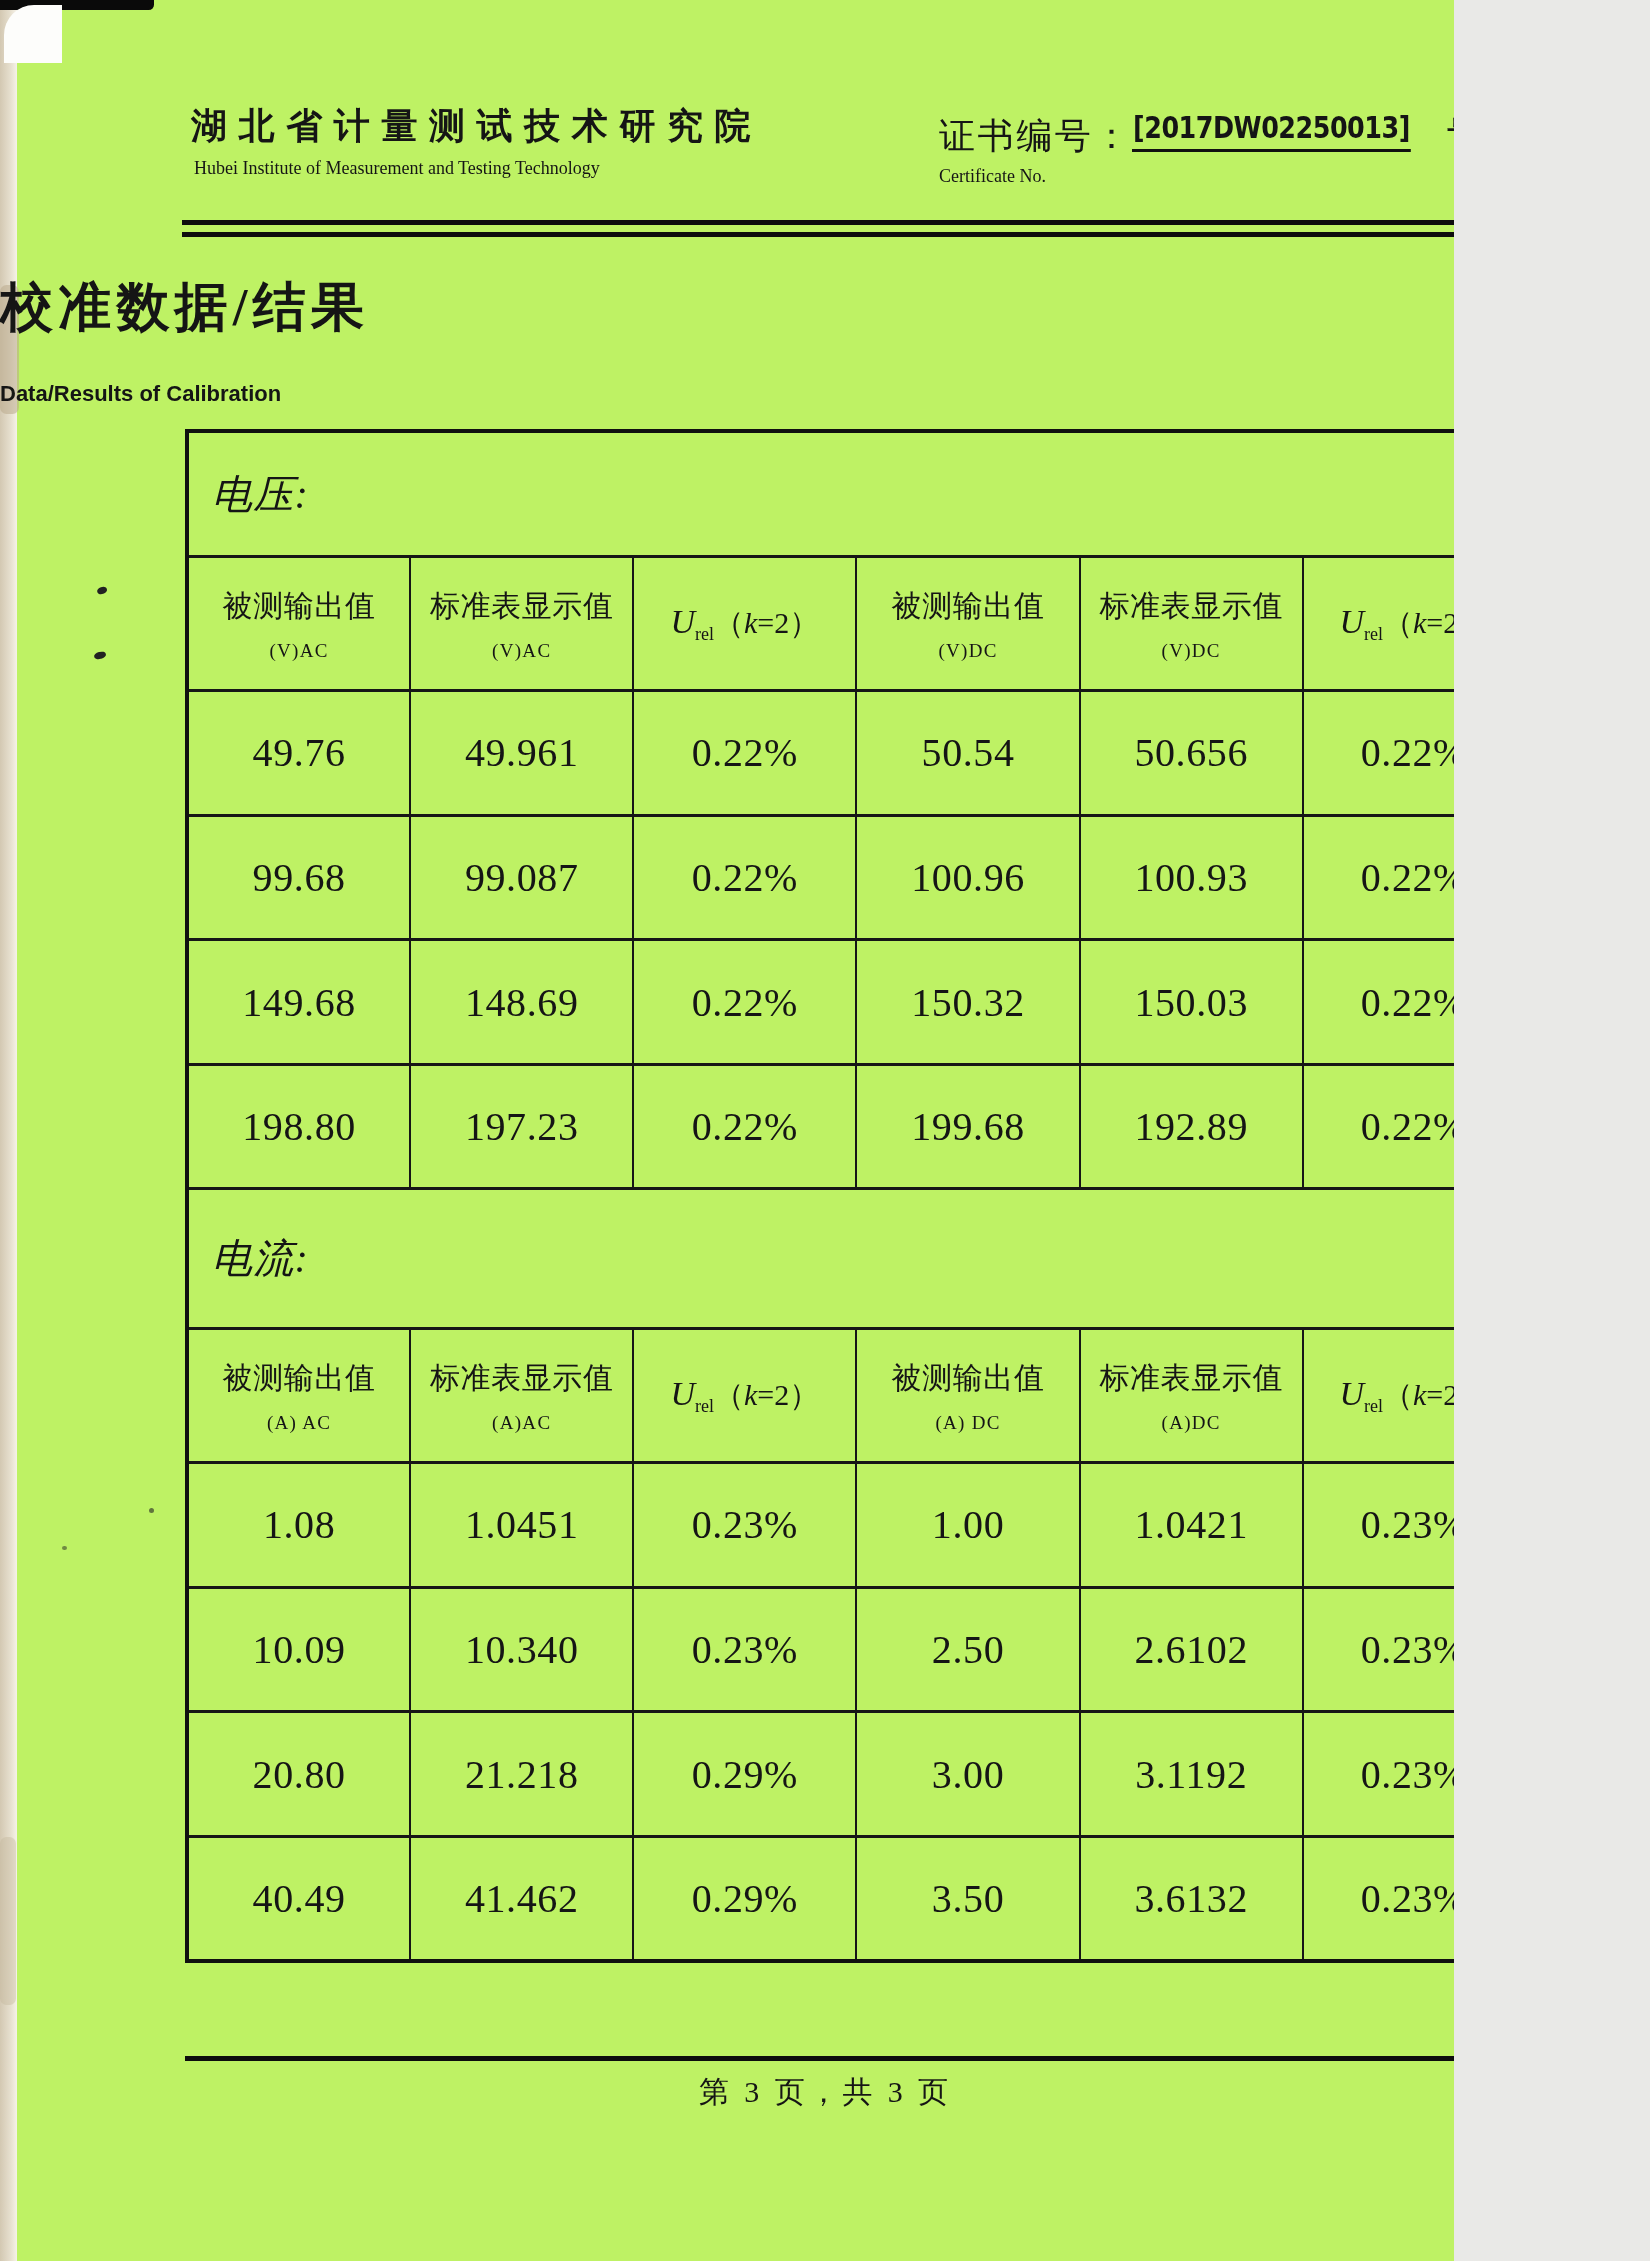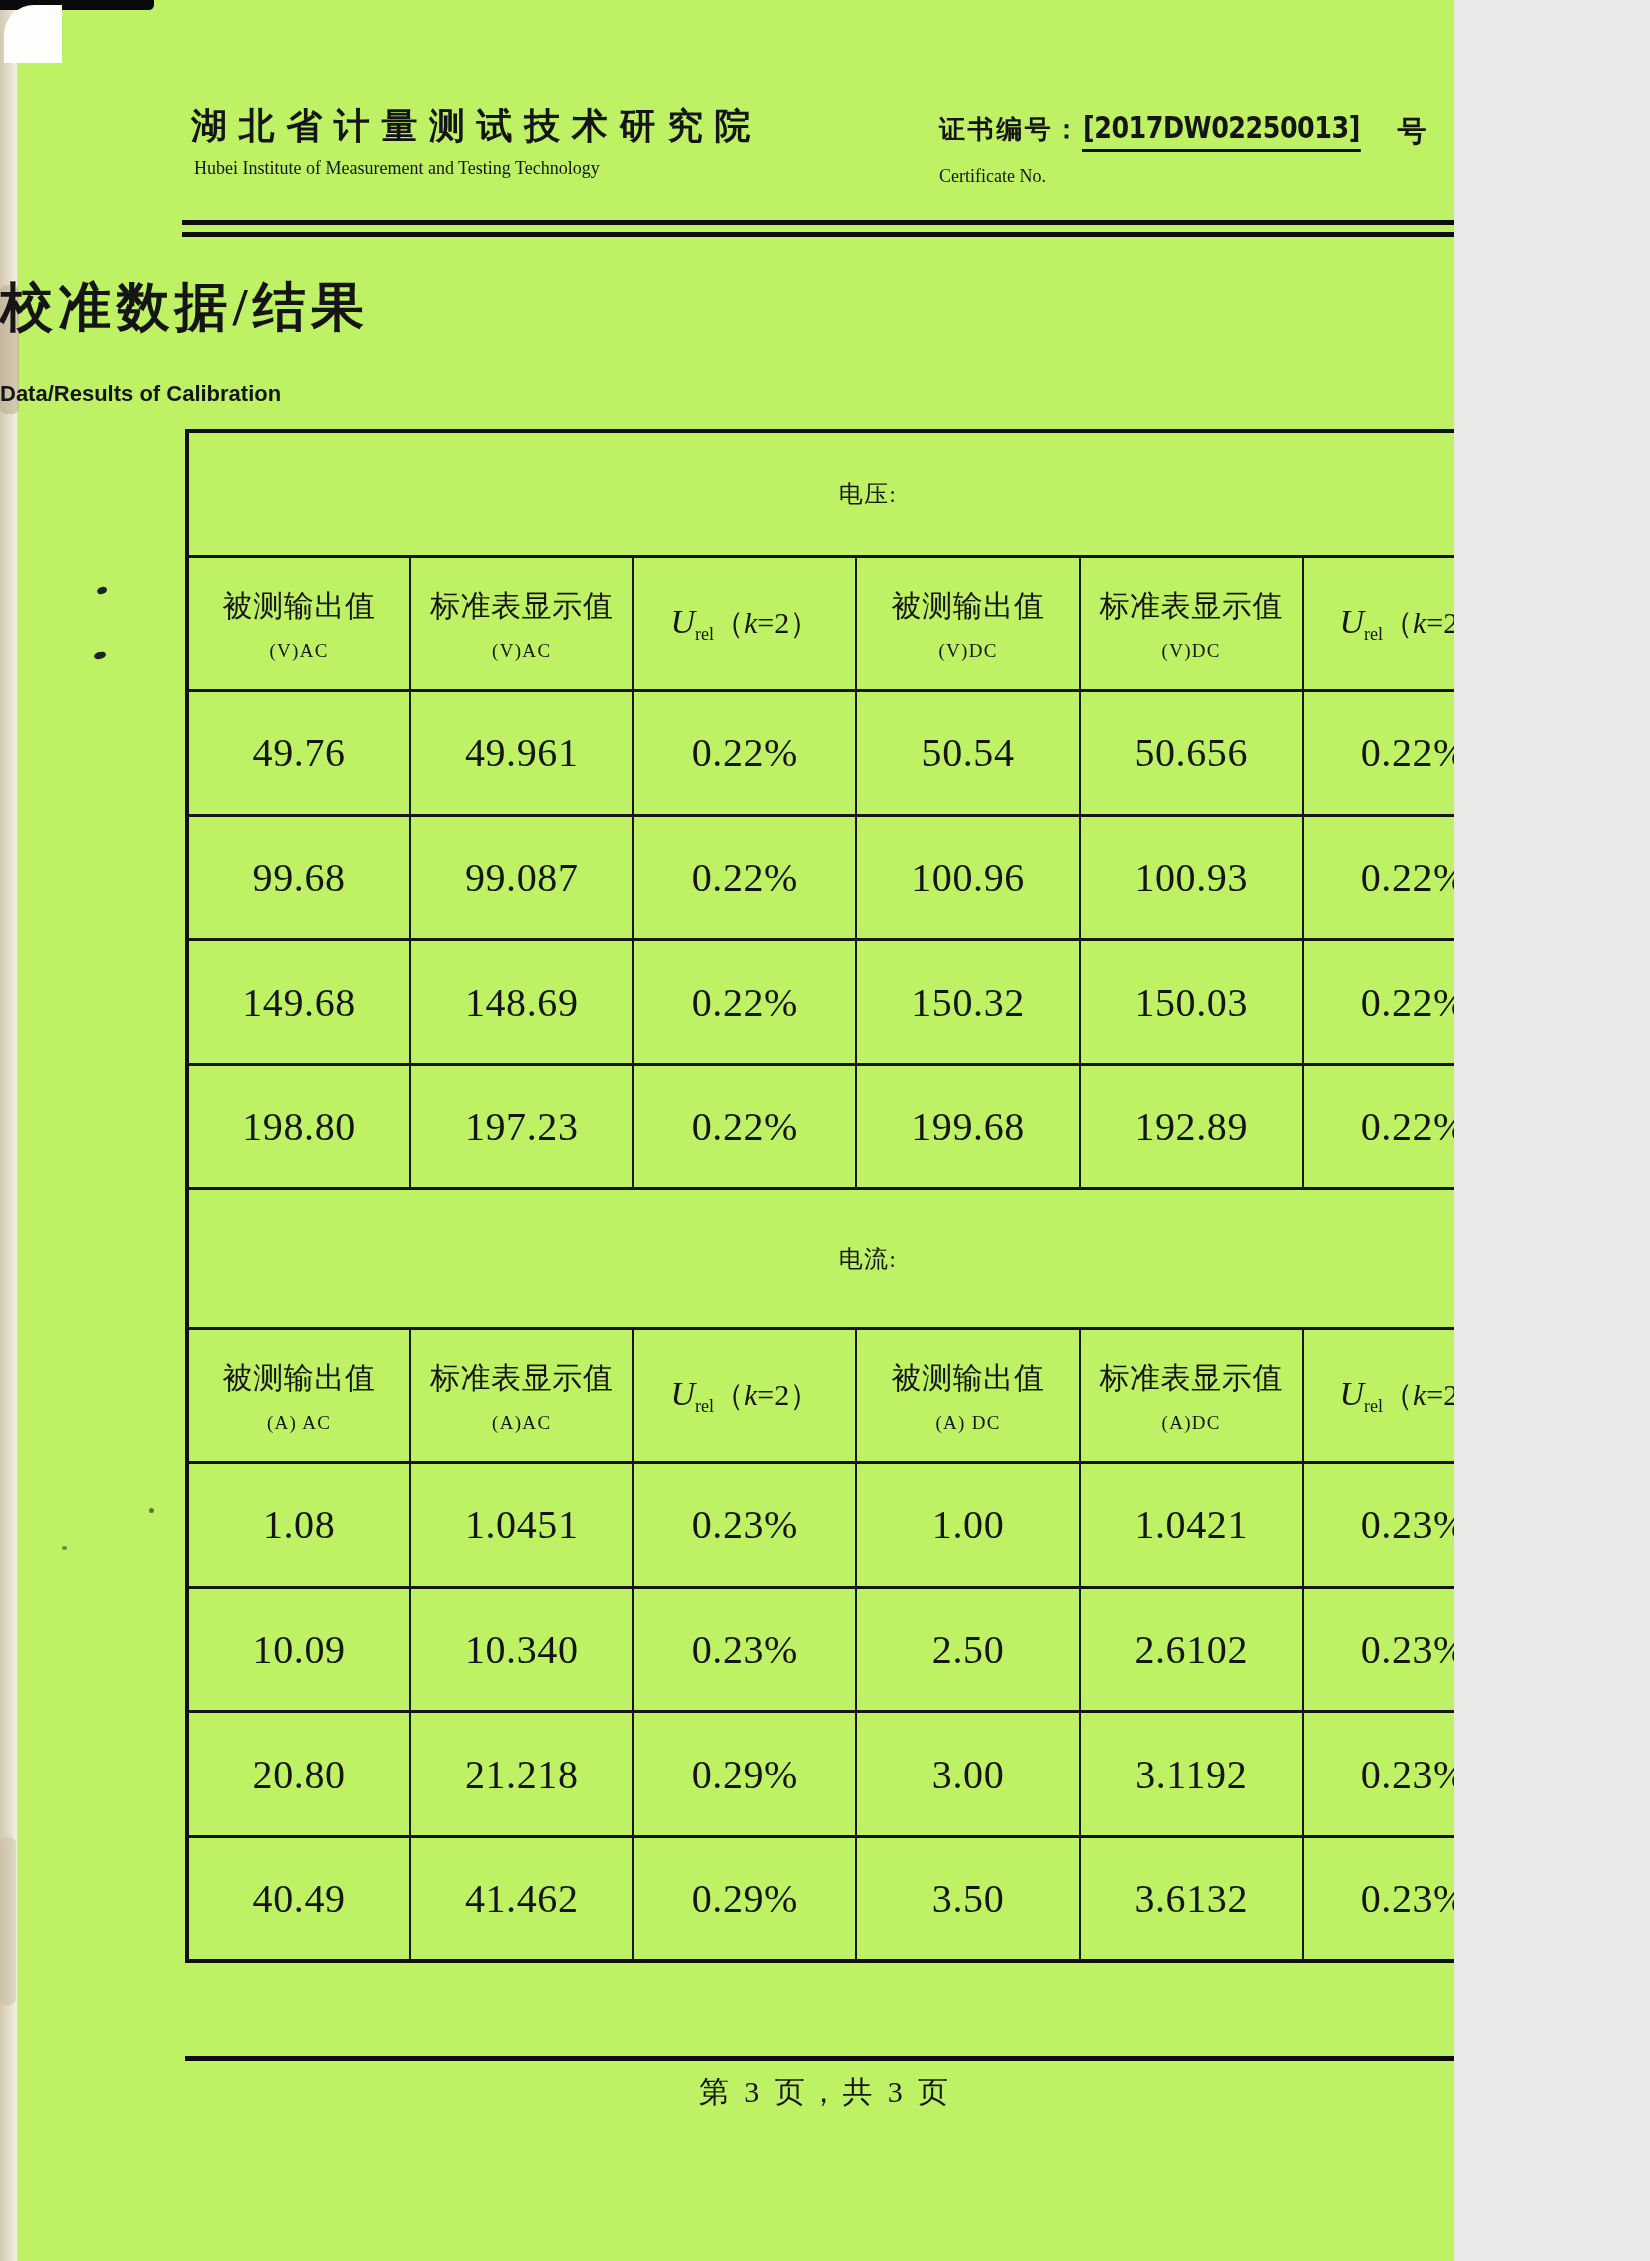--- a/index.html
+++ b/index.html
@@ -23,40 +23,40 @@
   .s1{left:97px;top:587px;width:10.3px;height:6.5px;transform:rotate(-20deg);}
   .s2{left:94px;top:652px;width:11.6px;height:6.5px;transform:rotate(-15deg);}
   .s3{left:1591px;top:1318px;width:7.8px;height:5.2px;}
   .s4{left:1586px;top:1340px;width:5.2px;height:3.9px;opacity:.7;}
   .s5{left:149px;top:1508px;width:5.2px;height:5.2px;opacity:.6;}
   .s6{left:62px;top:1546px;width:4.5px;height:3.9px;opacity:.5;}
   
   .inst-cn{position:absolute;left:191px;top:102px;font-size:36px;font-weight:bold;letter-spacing:11.6px;white-space:nowrap;}
   .inst-en{position:absolute;left:194px;top:158px;font-size:18px;white-space:nowrap;}
   .cert-line{position:absolute;left:939px;top:109px;display:flex;align-items:flex-start;white-space:nowrap;}
-  .cert-label{font-size:26px;font-weight:bold;letter-spacing:2.6px;padding-top:2.6px;}
+  .cert-label{font-size:36px;font-weight:normal;letter-spacing:2.6px;padding-top:2.6px;}
   .cert-num{font-size:31px;font-weight:bold;font-family:"DejaVu Sans",sans-serif;
     transform:scaleX(.82);transform-origin:left top;display:inline-block;
     border-bottom:3.2px solid #111;padding:0 1.3px 3.9px 1.3px;letter-spacing:-0.6px;}
   .cert-suffix{font-size:29px;font-weight:bold;padding-top:2.6px;margin-left:-24.6px;}
   .cert-en{position:absolute;left:939px;top:166px;font-size:18px;}
   .double-rule{position:absolute;left:182px;top:220px;width:1300px;height:6.5px;
     border-top:5.2px solid #0d0d0d;border-bottom:5.2px solid #0d0d0d;}
   
   .title-cn{position:absolute;left:0;top:272px;width:1651px;text-align:left;
     font-size:53px;font-weight:bold;letter-spacing:5.2px;}
   .title-en{position:absolute;left:0;top:367px;width:1651px;text-align:left;
     font-family:"Liberation Sans",sans-serif;font-size:22px;font-weight:bold;margin-top:14px;}
   
   .cal-table{position:absolute;left:185px;top:429px;width:1343px;height:1534px;
     border-collapse:collapse;table-layout:fixed;}
   .cal-table td{border:2.6px solid #161616;border-top-width:3.9px;border-bottom-width:3.9px;
     text-align:center;vertical-align:middle;padding:0;}
   .cal-table{border:4.5px solid #101010;}
-  td.section{ text-align:center;padding-left:23px;font-size:24px;letter-spacing:1.3px;}
+  td.section{ text-align:left;padding-left:23px;font-size:40px;letter-spacing:1.3px;font-style:italic;}
   tr.sec-row{height:108px;}
   tr.head-row{height:115px;}
   tr.data-row{height:107px;}
   .h1{font-size:30px;letter-spacing:0.6px;}
   .h2{font-size:19px;margin-top:13px;letter-spacing:1.3px;}
   .urel{font-size:30px;white-space:nowrap;}
   .urel i{font-size:34px;font-style:italic;}
   .urel sub{font-size:18px;}
   .urel .kk{font-style:italic;}
   td.num{font-size:40px;letter-spacing:0.6px;}

